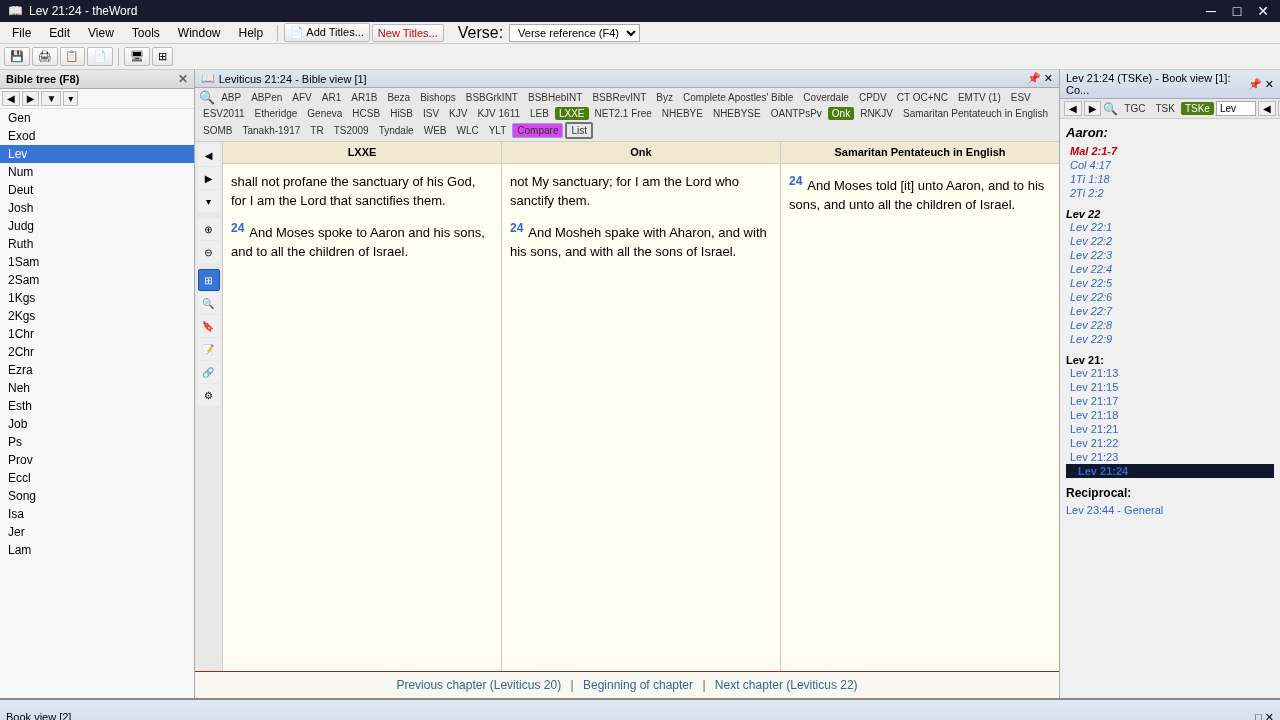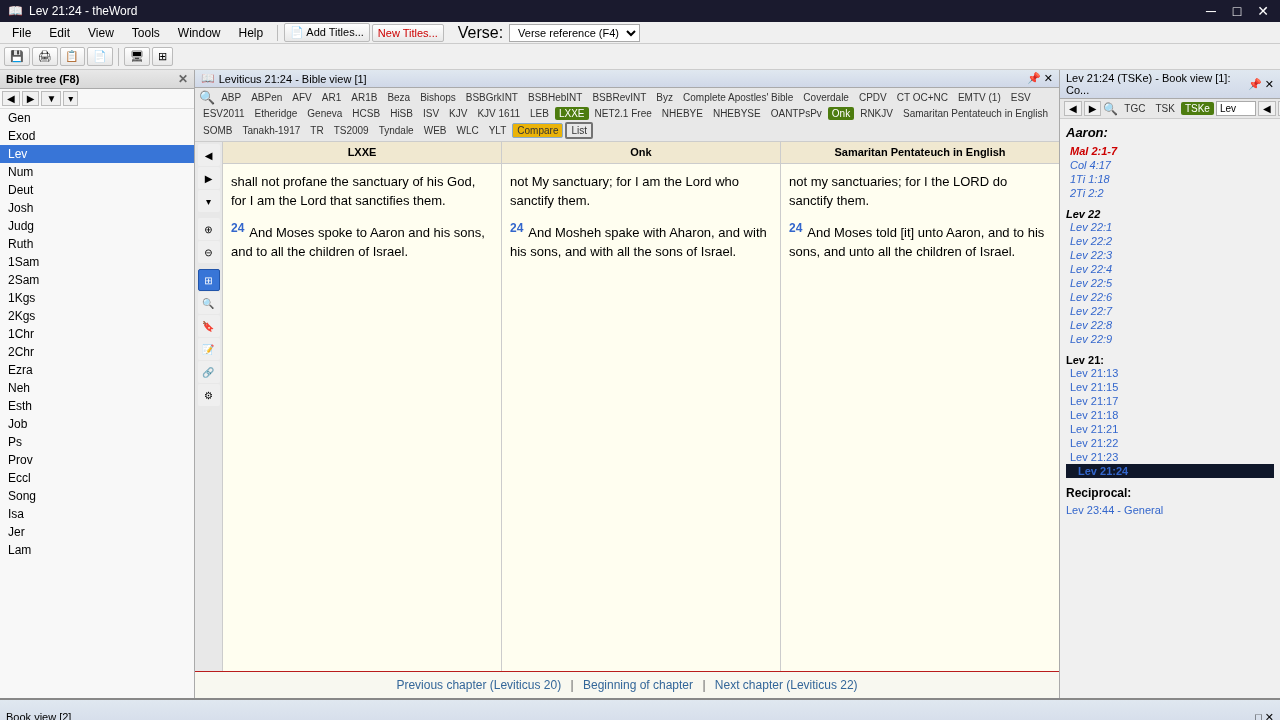--- a/index.html
+++ b/index.html
@@ -29,21 +29,21 @@
     .panel-close { cursor: pointer; font-size: 12px; color: #666; }
     .tree-toolbar { padding: 2px; display: flex; gap: 2px; border-bottom: 1px solid #ddd; }
     .tree-btn { font-size: 10px; padding: 1px 4px; border: 1px solid #bbb; background: #f0f0f0; cursor: pointer; }
     .tree-list { flex: 1; overflow-y: auto; }
     .tree-item { padding: 2px 8px; cursor: pointer; font-size: 12px; }
     .tree-item.selected { background: #3875d7; color: #fff; }
     .bible-view-header { background: linear-gradient(#e0e8f0, #d0d8e8); border-bottom: 1px solid #aaa; padding: 2px 6px; display: flex; align-items: center; justify-content: space-between; font-size: 11px; }
     .bible-view-toolbar { background: #e8e8e8; border-bottom: 1px solid #ccc; padding: 2px 4px; overflow-x: auto; white-space: nowrap; display: flex; align-items: center; gap: 2px; flex-wrap: wrap; height: auto; }
     .version-btn { font-size: 10px; padding: 1px 4px; cursor: pointer; color: #333; text-decoration: none; border: none; background: none; }
     .version-btn.active { background: #4d7c0f; color: #fff; border-radius: 2px; }
-    .version-btn.compare { background: #eab308; border: 1px solid #88aacc; border-radius: 2px; }
+    .version-btn.compare { background: #d946ef; border: 1px solid #88aacc; border-radius: 2px; }
     .version-btn.list { border: 2px solid #737373; border-radius: 2px; }
     .bible-columns { flex: 1; display: flex; overflow: hidden; }
     .bible-col { flex: 1; border-right: 1px solid #ccc; padding: 8px; overflow-y: auto; background: #fffef0; font-size: 13px; line-height: 1.5; }
     .bible-col:last-child { border-right: none; }
     .bible-col-header { background: #f0e8d0; border-bottom: 1px solid #ccc; padding: 2px 6px; font-size: 11px; font-weight: bold; text-align: center; margin: -8px -8px 8px -8px; }
     .verse-num { color: #3366cc; font-weight: bold; font-size: 12px; vertical-align: super; margin-right: 2px; }
     .verse-para { margin-bottom: 8px; }
     .bible-nav { padding: 6px; text-align: center; border-top: 1px solid #b91c1c; background: #f8f8f0; font-size: 12px; }
     .bible-nav a { color: #336699; text-decoration: none; }
     .nav-sep { margin: 0 6px; color: #666; }
@@ -254,23 +254,20 @@
           </p>
           <p class="verse-para">
             <span class="verse-num">24</span>
             And Mosheh spake with Aharon, and with his sons, and with all the sons of Israel.
           </p>
         </div>
 
         <div class="bible-col">
           <div class="bible-col-header">Samaritan Pentateuch in English</div>
           <p class="verse-para">
-            not my sanctuaries; for I the LORD do sanctify them.
-          </p>
-          <p class="verse-para">
             <span class="verse-num">24</span>
             And Moses told [it] unto Aaron, and to his sons, and unto all the children of Israel.
           </p>
         </div>
       </div>
     </div>
 
     <div class="bible-nav">
       <a href="#">Previous chapter (Leviticus 20)</a>
       <span class="nav-sep">|</span>

